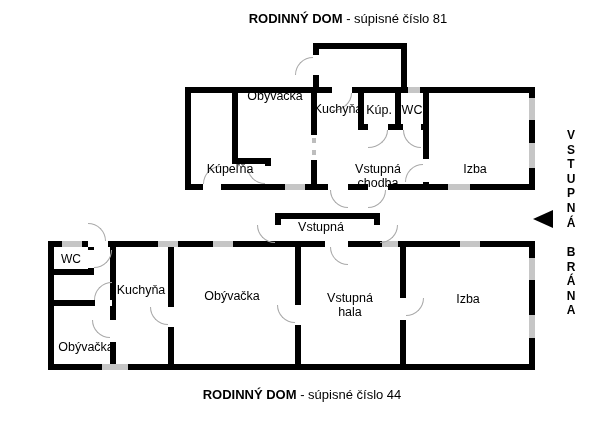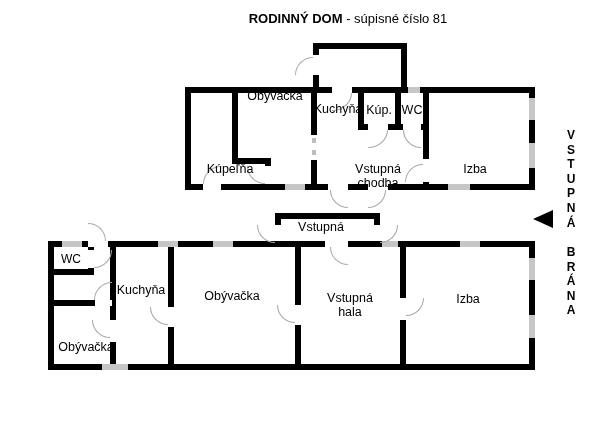--- a/index.html
+++ b/index.html
@@ -23,20 +23,21 @@
         line-height:14.6px;white-space:pre-line;}
   .tri{position:absolute;width:0;height:0;border-top:9px solid transparent;
        border-bottom:9px solid transparent;border-right:20px solid #000;}
 </style>
 </head>
 <body>
 
 <div id="plan">
 
   <div class="title" style="left:348px;top:11px;"><b>RODINNÝ DOM</b><span> - súpisné číslo 81</span></div>
+  <div class="title" style="left:302px;top:387px;"><b>RODINNÝ DOM</b><span> - súpisné číslo 44</span></div>
 
   <div class="gate" style="left:562px;top:128px;">V
 S
 T
 U
 P
 N
 Á</div>
   <div class="gate" style="left:562px;top:245px;">B
 R

